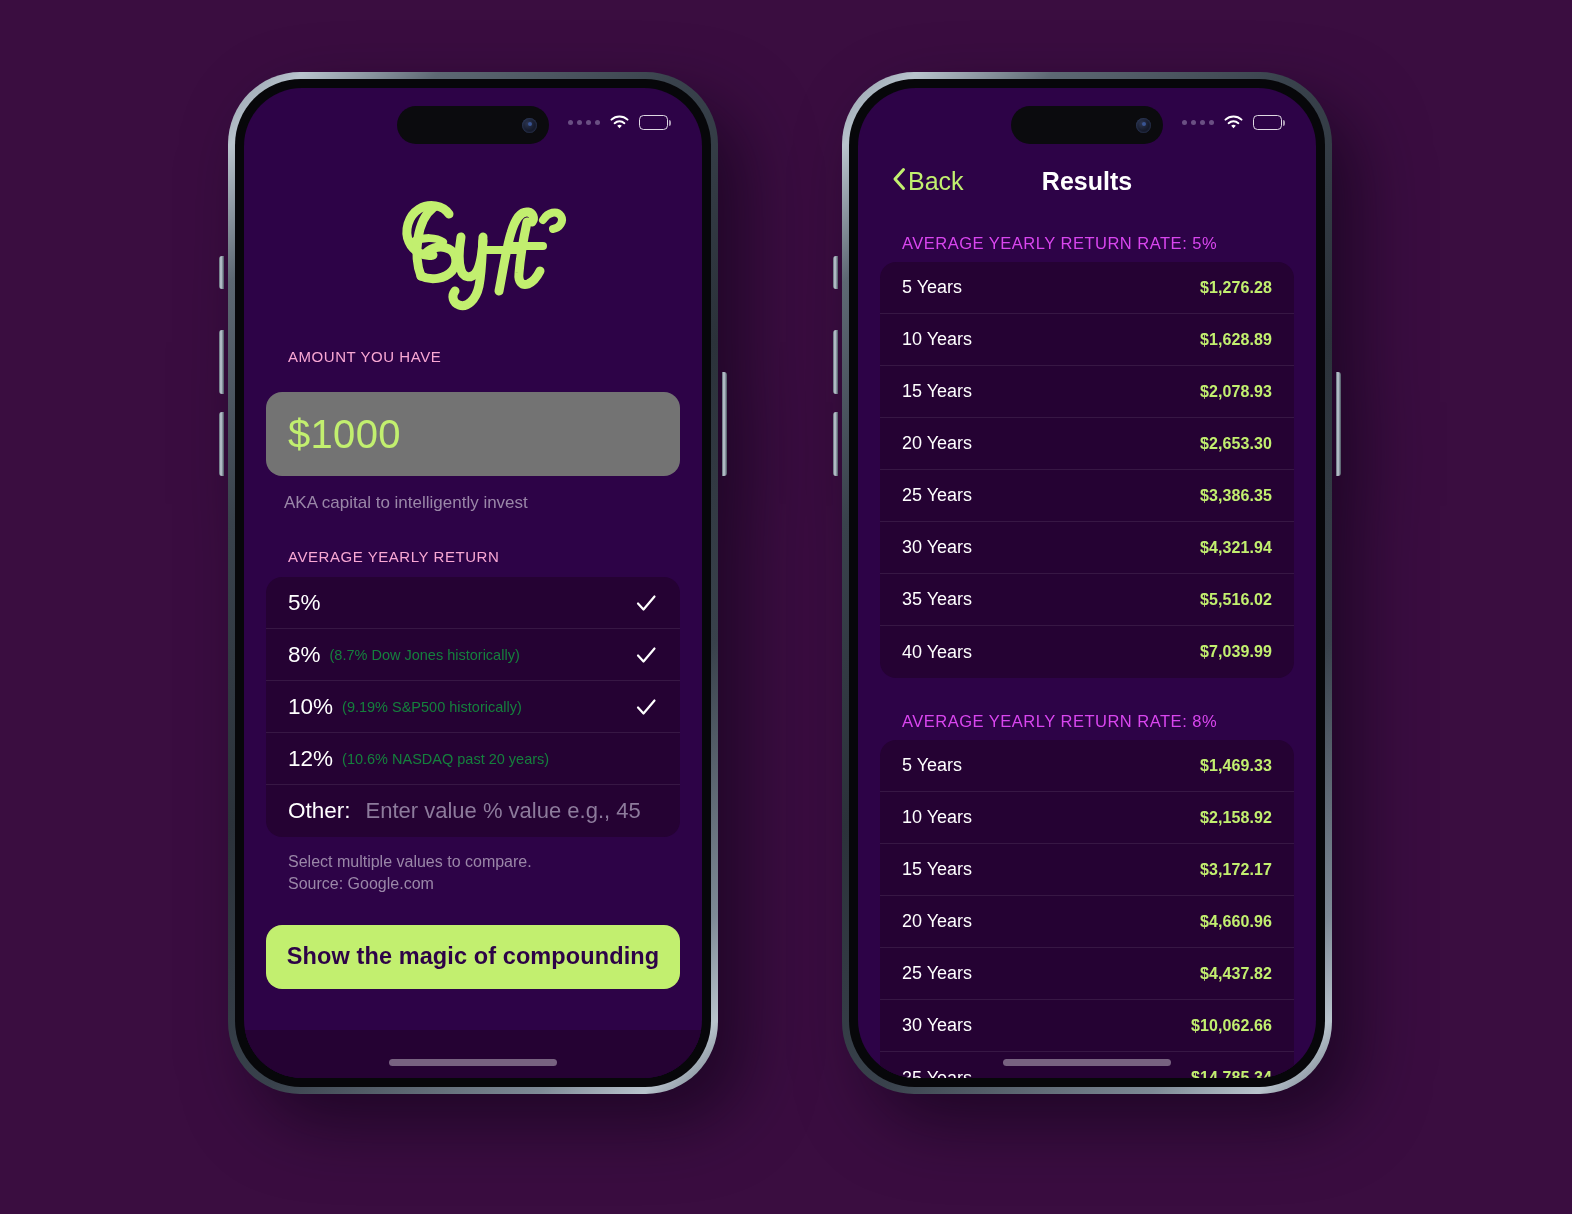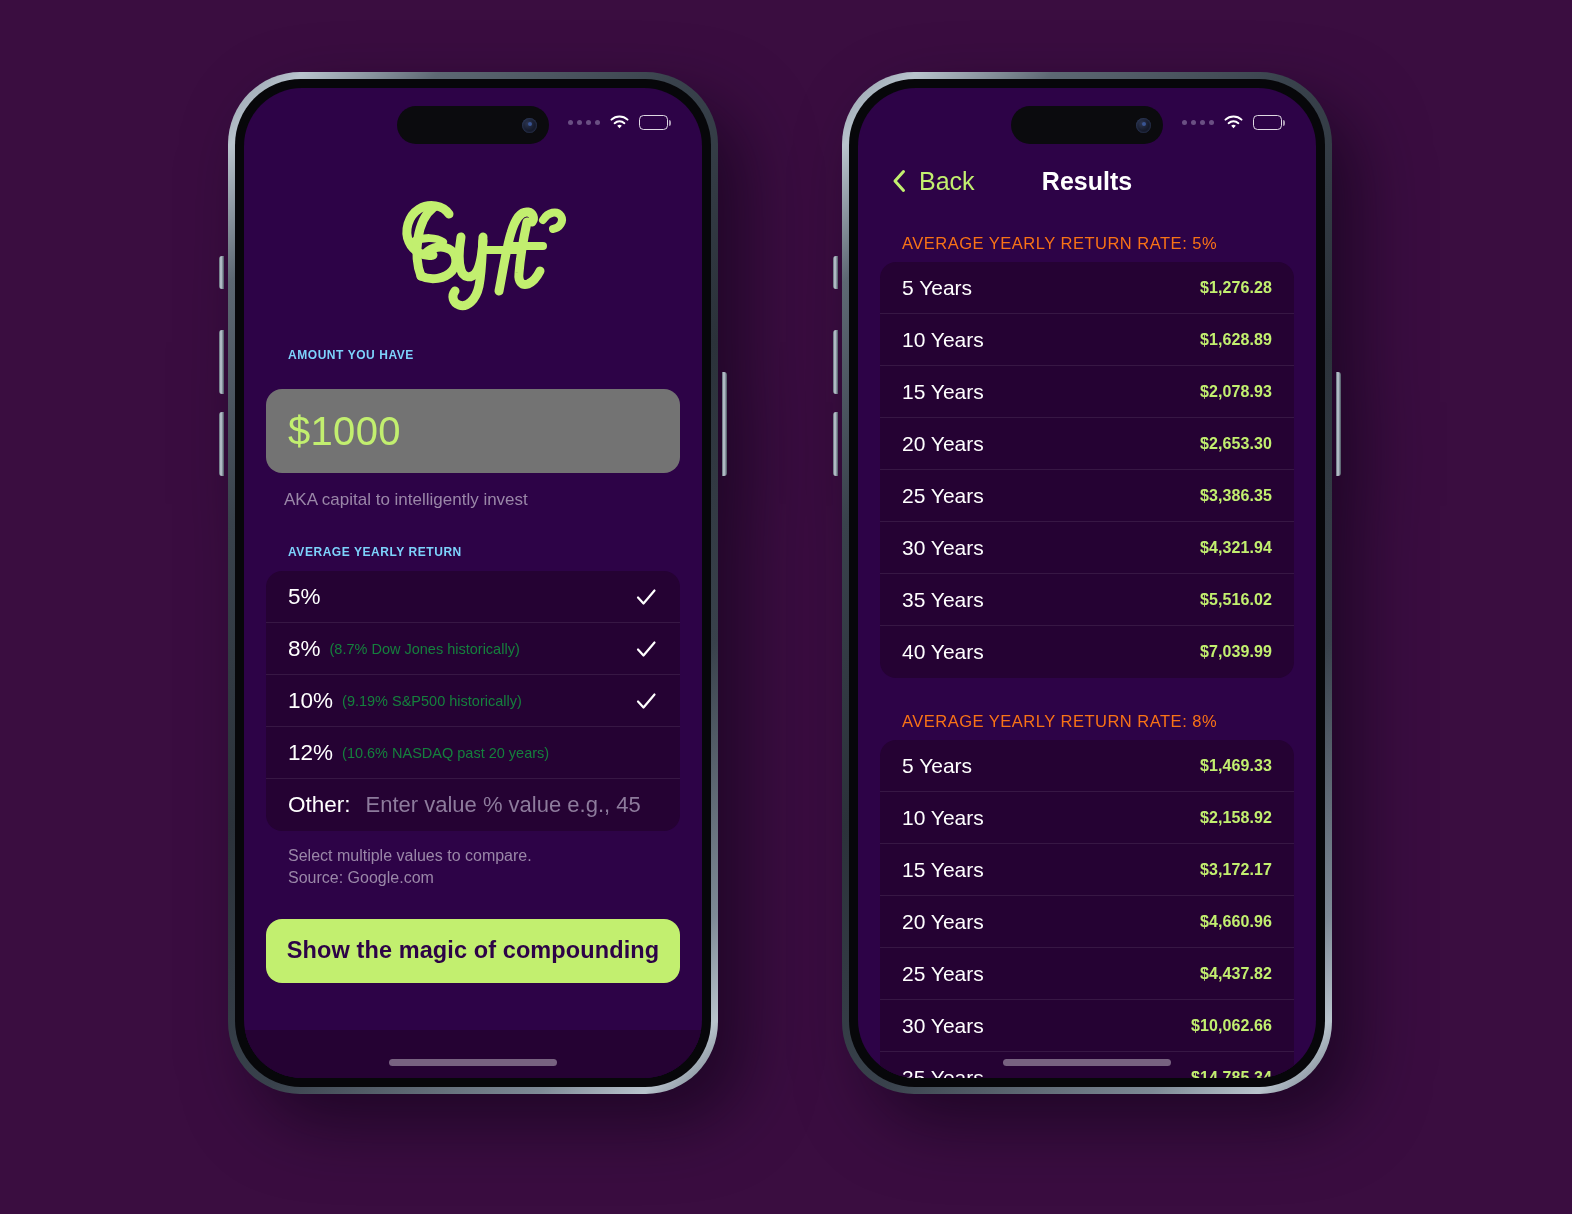--- a/index.html
+++ b/index.html
@@ -149,24 +149,24 @@
   .logo-wrap {
     margin-top: 98px;
     display: flex;
     justify-content: center;
     align-items: flex-end;
     height: 128px;
   }
   .logo-wrap svg { display: block; }
 
   .field-label {
-    color: #7dd3fc;
-    font-size: 12px;
+    color: #f9a8d4;
+    font-size: 15px;
     letter-spacing: 0.55px;
-    font-weight: 700;
+    font-weight: 400;
     margin: 34px 0 10px 22px;
   }
 
   .amount-box {
     background: #737373;
     border-radius: 16px;
     height: 84px;
     display: flex;
     align-items: center;
     padding: 0 22px;
@@ -260,22 +260,21 @@
   .navbar {
     position: relative;
     height: 46px;
     margin-top: 70px;
     display: flex;
     align-items: center;
     padding: 0 6px;
   }
   .back-btn {
     display: flex;
-    align-items: center;
-    gap: 13px;
+    gap: 2px;
     background: none;
     border: none;
     cursor: pointer;
     padding: 4px 6px;
     font-family: inherit;
   }
   .back-btn .chev svg { display: block; }
   .back-label {
     color: #c2ef6f;
     font-size: 25px;
@@ -285,21 +284,21 @@
     position: absolute;
     left: 0; right: 0;
     text-align: center;
     color: #ffffff;
     font-size: 25px;
     font-weight: bold;
     pointer-events: none;
   }
 
   .section-label {
-    color: #f97316;
+    color: #d946ef;
     font-size: 16.5px;
     letter-spacing: 0.5px;
     margin: 30px 0 9px 22px;
   }
   .section-label.tight { margin-top: 34px; }
 
   .results-card {
     background: #250233;
     border-radius: 16px;
     overflow: hidden;
@@ -308,21 +307,21 @@
     display: flex;
     align-items: center;
     justify-content: space-between;
     height: 52px;
     padding: 0 22px;
     border-bottom: 1px solid rgba(255,255,255,0.085);
   }
   .res-row:last-child { border-bottom: none; }
   .res-years {
     color: #ffffff;
-    font-size: 21px;
+    font-size: 18px;
     font-weight: 400;
     text-align: center;
   }
   .res-amount {
     color: #c2ef6f;
     font-size: 16px;
     font-weight: bold;
     letter-spacing: 0.1px;
   }
 </style>

